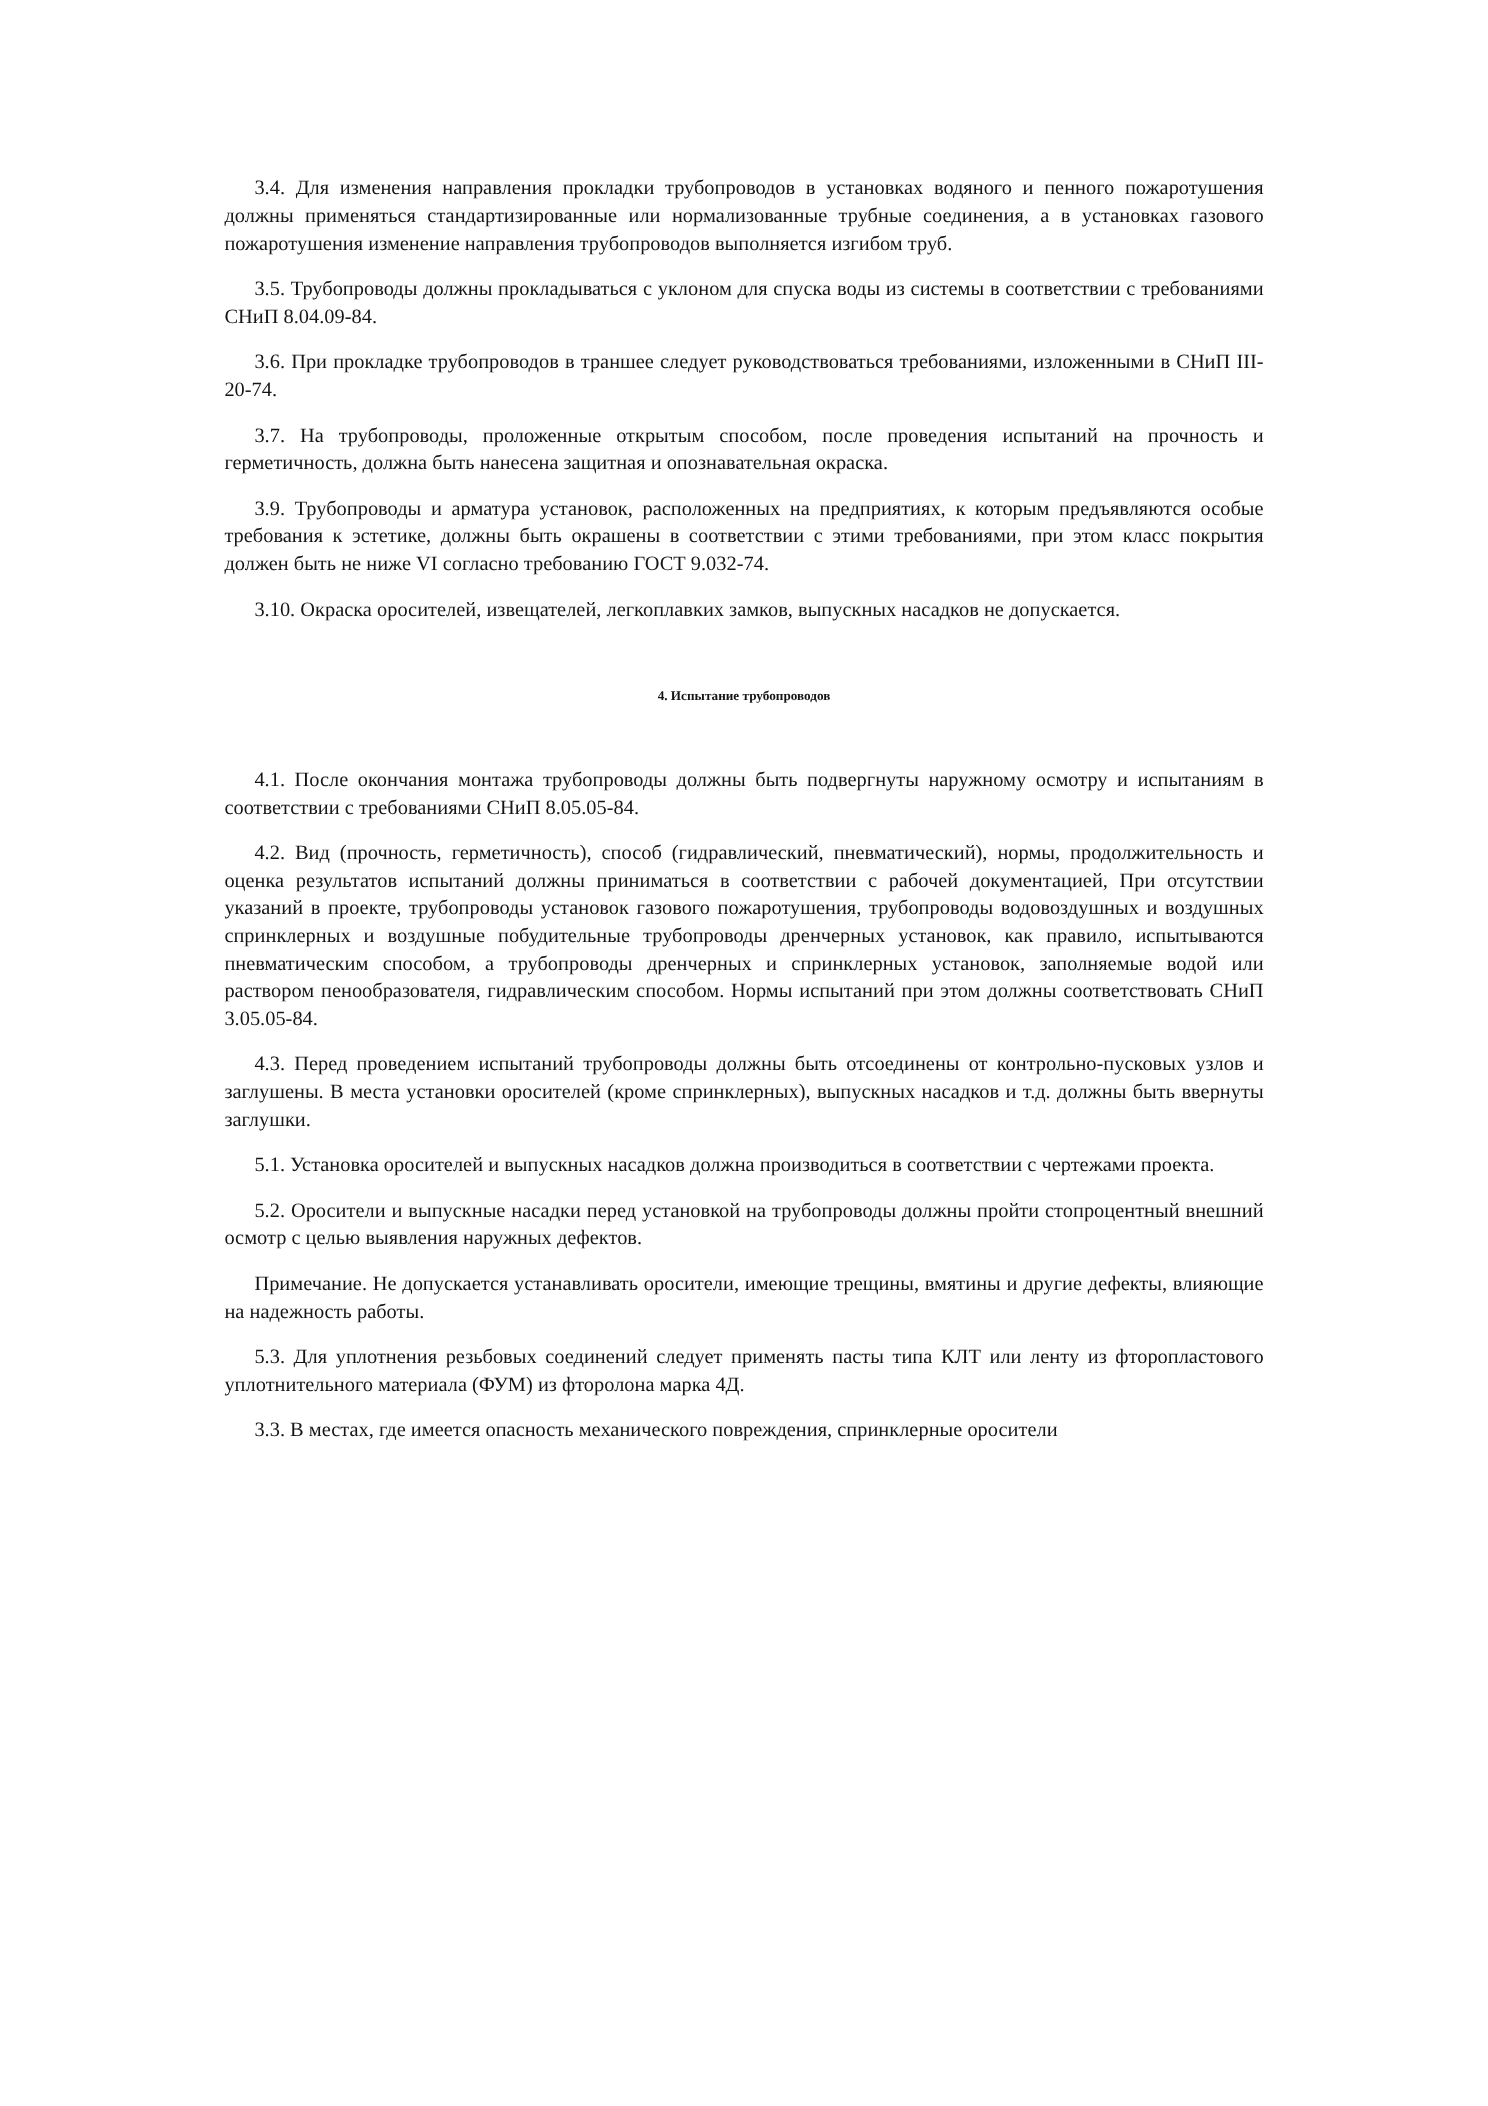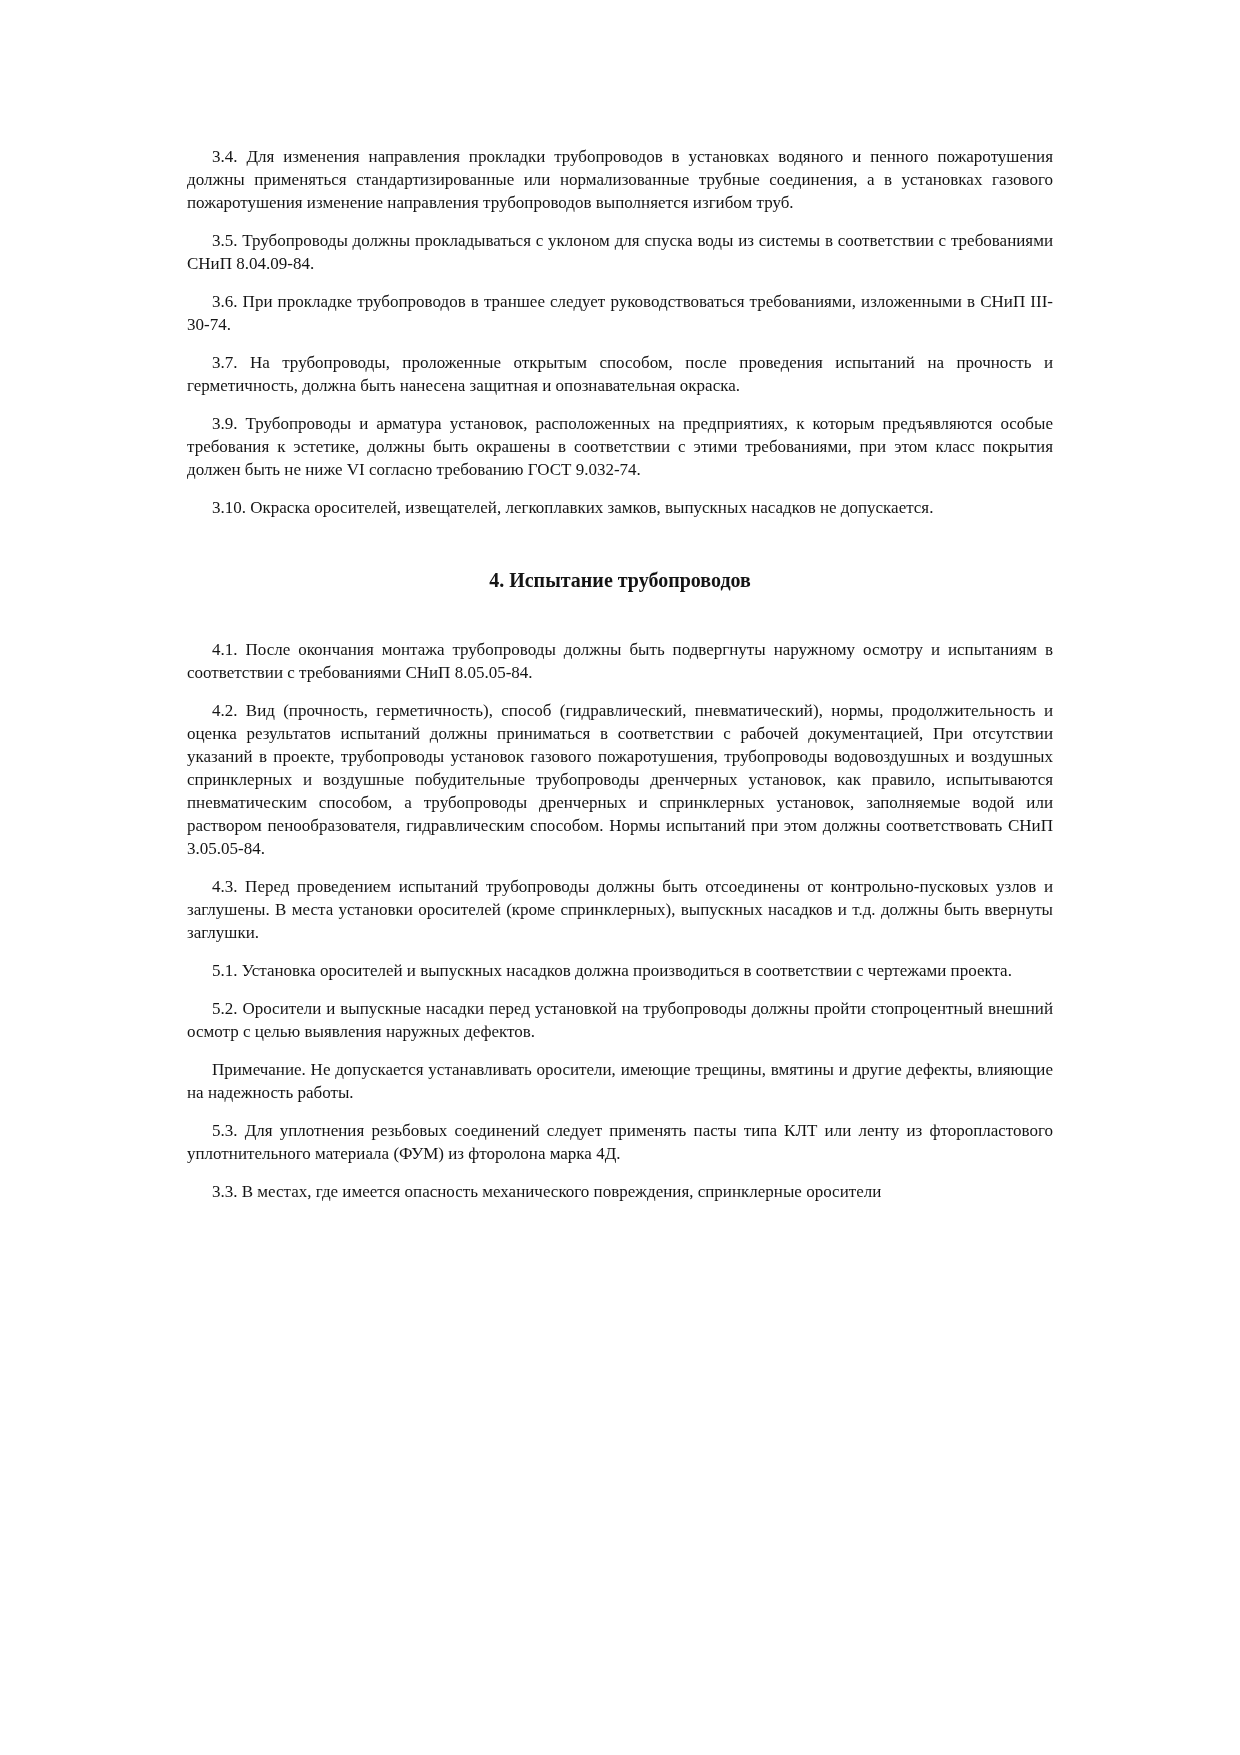--- a/index.html
+++ b/index.html
@@ -29,35 +29,35 @@
     margin: 15px 0 0 0;
     text-align: justify;
     text-indent: 25px;
     text-justify: inter-word;
   }
   .para:first-child {
     margin-top: 0;
   }
   .heading {
     margin: 50px 0 46px 0;
-    font-size: 20px;
+    font-size: 11px;
     line-height: 23px;
     font-weight: bold;
     text-align: center;
     text-indent: 0;
   }
 </style>
 </head>
 <body>
 
 <div class="page">
   <div class="content">
     <p class="para">3.4. Для изменения направления прокладки трубопроводов в установках водяного и пенного пожаротушения должны применяться стандартизированные или нормализованные трубные соединения, а в установках газового пожаротушения изменение направления трубопроводов выполняется изгибом труб.</p>
     <p class="para">3.5. Трубопроводы должны прокладываться с уклоном для спуска воды из системы в соответствии с требованиями СНиП 8.04.09-84.</p>
-    <p class="para">3.6. При прокладке трубопроводов в траншее следует руководствоваться требованиями, изложенными в СНиП III-30-74.</p>
+    <p class="para">3.6. При прокладке трубопроводов в траншее следует руководствоваться требованиями, изложенными в СНиП III-20-74.</p>
     <p class="para">3.7. На трубопроводы, проложенные открытым способом, после проведения испытаний на прочность и герметичность, должна быть нанесена защитная и опознавательная окраска.</p>
     <p class="para">3.9. Трубопроводы и арматура установок, расположенных на предприятиях, к которым предъявляются особые требования к эстетике, должны быть окрашены в соответствии с этими требованиями, при этом класс покрытия должен быть не ниже VI согласно требованию ГОСТ 9.032-74.</p>
     <p class="para">3.10. Окраска оросителей, извещателей, легкоплавких замков, выпускных насадков не допускается.</p>
     <h2 class="heading">4. Испытание трубопроводов</h2>
     <p class="para">4.1. После окончания монтажа трубопроводы должны быть подвергнуты наружному осмотру и испытаниям в соответствии с требованиями СНиП 8.05.05-84.</p>
     <p class="para">4.2. Вид (прочность, герметичность), способ (гидравлический, пневматический), нормы, продолжительность и оценка результатов испытаний должны приниматься в соответствии с рабочей документацией, При отсутствии указаний в проекте, трубопроводы установок газового пожаротушения, трубопроводы водовоздушных и воздушных спринклерных и воздушные побудительные трубопроводы дренчерных установок, как правило, испытываются пневматическим способом, а трубопроводы дренчерных и спринклерных установок, заполняемые водой или раствором пенообразователя, гидравлическим способом. Нормы испытаний при этом должны соответствовать СНиП 3.05.05-84.</p>
     <p class="para">4.3. Перед проведением испытаний трубопроводы должны быть отсоединены от контрольно-пусковых узлов и заглушены. В места установки оросителей (кроме спринклерных), выпускных насадков и т.д. должны быть ввернуты заглушки.</p>
     <p class="para">5.1. Установка оросителей и выпускных насадков должна производиться в соответствии с чертежами проекта.</p>
     <p class="para">5.2. Оросители и выпускные насадки перед установкой на трубопроводы должны пройти стопроцентный внешний осмотр с целью выявления наружных дефектов.</p>
     <p class="para">Примечание. Не допускается устанавливать оросители, имеющие трещины, вмятины и другие дефекты, влияющие на надежность работы.</p>

